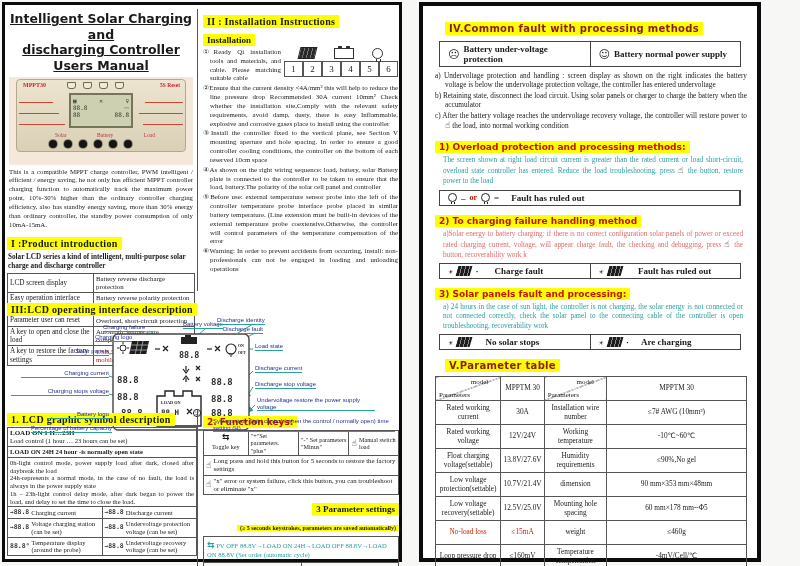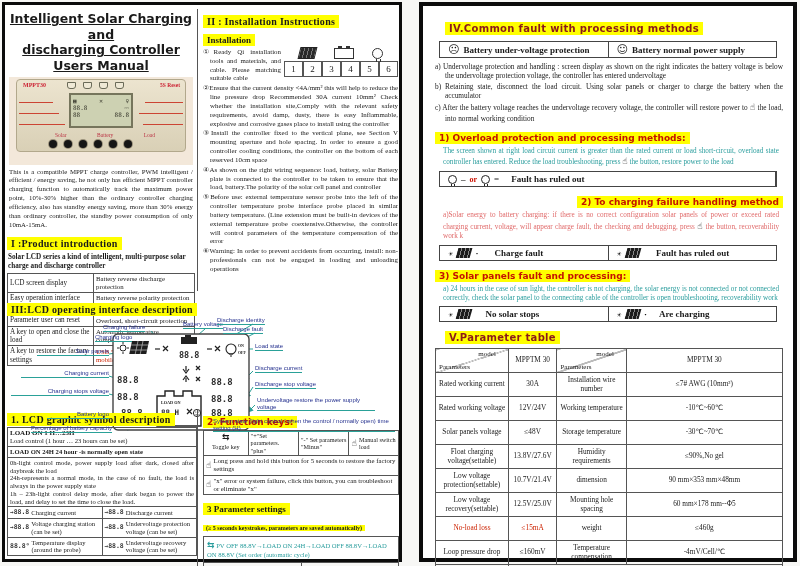--- a/index.html
+++ b/index.html
@@ -1,21 +1,21 @@
 <!DOCTYPE html>
 <html><head>
 <meta charset="utf-8">
 <style>
   * { box-sizing: border-box; margin: 0; padding: 0; }
   html,body { width:800px; height:566px; }
   body { background:#f7f7f5; font-family:"Liberation Serif","DejaVu Sans",serif; color:#1a1a1a; position:relative; overflow:hidden; }
 
   .page { position:absolute; background:#fff; }
   #pageL { left:2px; top:2px; width:400px; height:560px; border:3px solid #0b0b0b; }
-  #pageR { left:419px; top:2px; width:378px; height:560px; border:4px solid #0b0b0b; padding:6px 10px 4px 12px; }
+  #pageR { left:419px; top:2px; width:342px; height:560px; border:4px solid #0b0b0b; padding:6px 10px 4px 12px; }
 
   .hl { display:inline-block; background:#ffff00; font-weight:bold; }
   .hl-big { font-size:10px; padding:1px 4px; letter-spacing:.3px; }
   .hl-sub { font-size:9px; padding:1px 4px; }
   .red-h { color:#c41200; font-family:"DejaVu Sans",sans-serif; }
   .maroon-h { color:#8b1a1a; font-family:"DejaVu Sans",sans-serif; }
   .teal { color:#2a9d9d; }
   .redtx { color:#cc2200; }
 
   
@@ -438,21 +438,21 @@
         </div>
       </div>
       <div class="fk">
         <div class="fkc" style="width:100%;font-size:6.8px;">
           <i class="hand"></i>
           <span>"x" error or system failure, click this button, you can troubleshoot or eliminate "x"</span>
         </div>
       </div>
     </div>
 
-    <div style="margin-top:3px;">
+    <div style="margin-top:3px;text-align:right;">
       <span class="hl hl-sub">3 Parameter settings</span><br>
       <span class="hl" style="font-size:6px;padding:0 3px;">(≥ 5 seconds keystrokes, parameters are saved automatically)</span>
     </div>
     <div class="cyc teal">
       <i class="toggle-ic"></i>
       <span>PV OFF 88.8V→LOAD ON 24H→LOAD OFF 88.8V→LOAD ON 88.8V  (Set order (automatic cycle)</span>
     </div>
     <div class="pmrow">
       <div>
           <i class="plus-ic"></i>
@@ -504,21 +504,21 @@
     <div class="fcell">
       <i class="bulbi"></i>
         <span class="dashm"></span>
       <span class="orw">or</span>
       <i class="bulbi"></i>
         <span class="eqm"></span>
       <span style="margin-left:8px;">Fault has ruled out</span>
     </div>
   </div>
 
-  <div style="margin:3px 0 2px;text-align:right;">
+  <div style="margin:3px 0 2px;">
     <span class="hl hl-sub red-h">2) To charging failure handling method</span>
   </div>
   <div class="bodytx" style="color:#e06a6a;">
     <span>a)Solar energy to battery charging: if there is no correct configuration solar panels of power or exceed rated charging current, voltage, will appear charge fault, the checking and debugging, press</span>
     <i class="hand"></i>
     <span>the button, recoverability work k</span>
   </div>
   <div class="frow">
     <div class="fcell">
       <span class="sunm"></span>
@@ -581,26 +581,20 @@
           <td>Installation wire number</td>
           <td>≤7#   AWG   (10mm²)</td>
         </tr>
     <tr>
           <td>Rated working voltage</td>
           <td>12V/24V</td>
           <td>Working temperature</td>
           <td>-10℃~60℃</td>
         </tr>
     <tr>
-          <td>Solar panels voltage</td>
-          <td>≤48V</td>
-          <td>Storage temperature</td>
-          <td>-30℃~70℃</td>
-        </tr>
-    <tr>
           <td>Float charging voltage(settable)</td>
           <td>13.8V/27.6V</td>
           <td>Humidity requirements</td>
           <td>≤90%,No gel</td>
         </tr>
     <tr>
           <td>Low voltage protection(settable)</td>
           <td>10.7V/21.4V</td>
           <td>dimension</td>
           <td>90 mm×353 mm×48mm</td>

